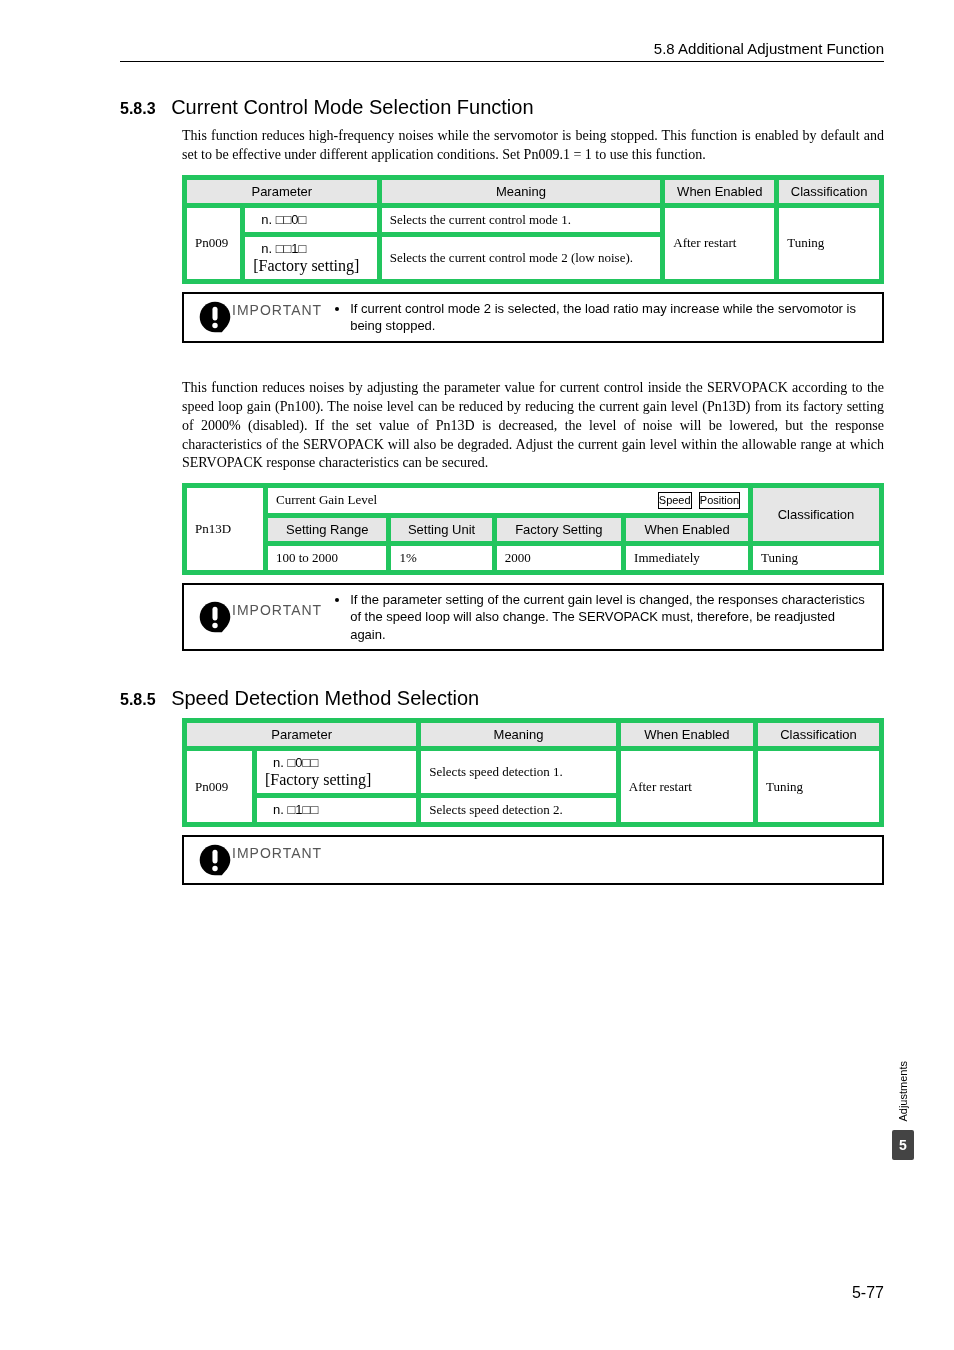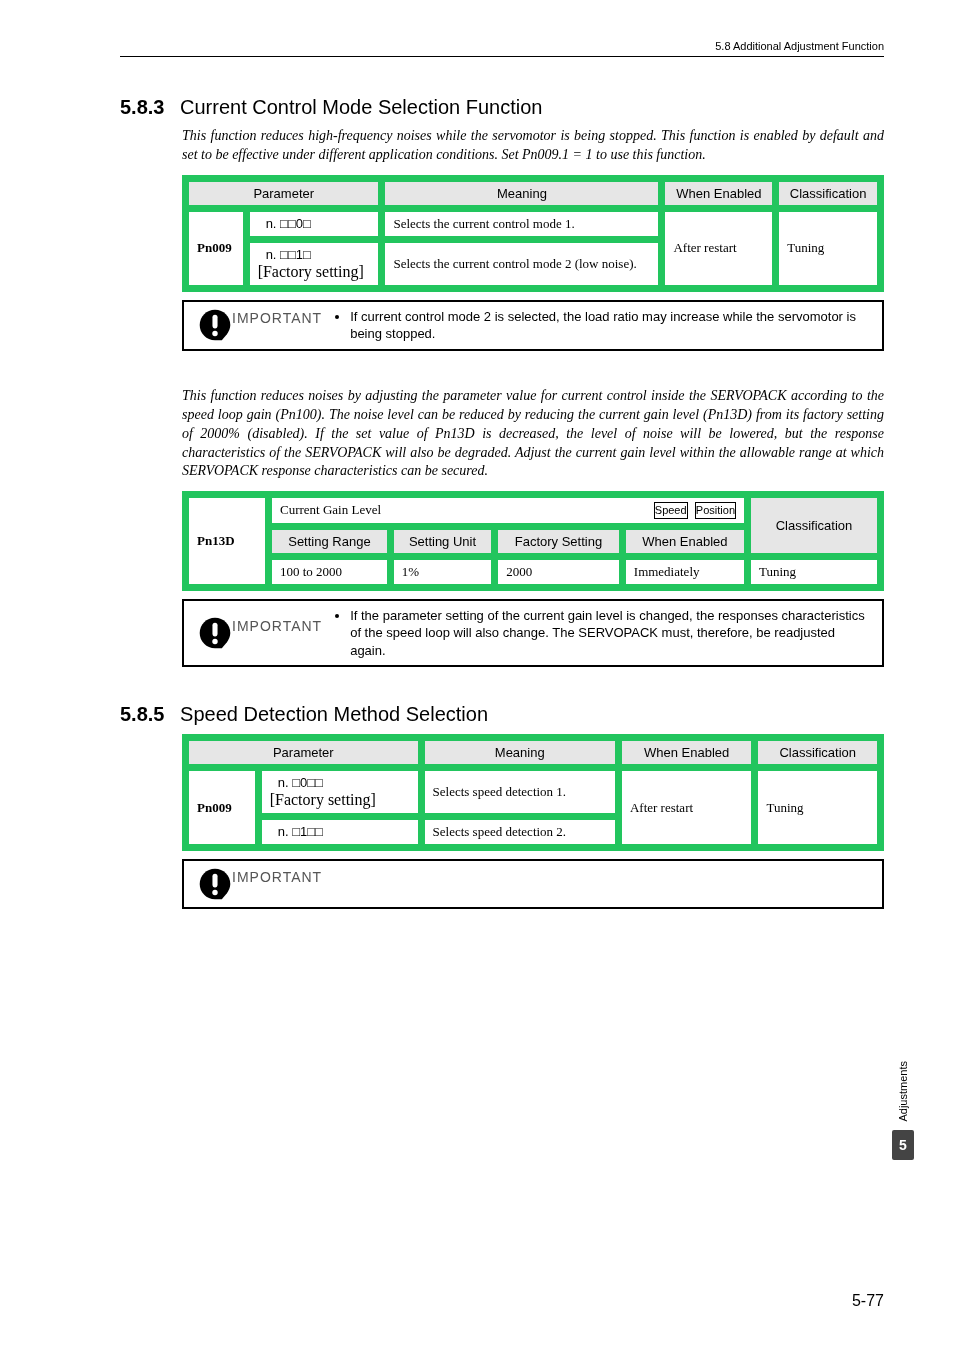--- a/index.html
+++ b/index.html
@@ -15,77 +15,76 @@
     box-sizing: border-box;
     padding: 60px 70px 40px 120px;
     position: relative;
     font-size: 14px;
   }
   .running-head {
     position: absolute;
     top: 40px;
     right: 70px;
     font-family: Arial, Helvetica, sans-serif;
-    font-size: 11px;
+    font-size: 15px;
     text-align: right;
     border-bottom: 1px solid #000;
     width: 764px;
     padding-bottom: 4px;
   }
   h2.section-title {
     font-family: Arial, Helvetica, sans-serif;
     font-weight: normal;
     font-size: 20px;
     margin: 0 0 8px 0;
   }
   h2.section-title .num {
     font-weight: bold;
     font-family: Arial, Helvetica, sans-serif;
     margin-right: 10px;
-    font-size: 20px;
+    font-size: 16px;
   }
   .section {
     margin-top: 36px;
   }
   .section:first-of-type {
     margin-top: 60px;
   }
   .body-text {
     font-family: "Times New Roman", Times, serif;
     font-size: 14px;
     line-height: 1.35;
     margin: 0 0 10px 0;
     text-align: justify;
     padding-left: 62px;
-    font-style: italic;
   }
   table.param {
     border-collapse: collapse;
     width: 100%;
     margin-left: 0;
     font-size: 13px;
   }
   table.param th, table.param td {
-    border: 7px solid #22c55e;
+    border: 5px solid #22c55e;
     padding: 4px 8px;
     vertical-align: middle;
   }
   table.param th {
     background: #e6e6e6;
     font-family: Arial, Helvetica, sans-serif;
     font-weight: normal;
     text-align: center;
   }
   table.param td {
     font-family: "Times New Roman", Times, serif;
     text-align: left;
   }
   .param-id {
     font-family: Arial, Helvetica, sans-serif;
-    font-weight: bold;
+    font-weight: normal;
     text-align: left;
   }
   .center {
     text-align: right;
   }
   .table-wrap {
     padding-left: 62px;
   }
   .important-box {
     border: 2px solid #000;
@@ -168,21 +167,21 @@
     align-items: center;
     justify-content: center;
     font-family: Arial, Helvetica, sans-serif;
     font-weight: bold;
     font-size: 14px;
     border-radius: 2px;
   }
   .page-num {
     position: absolute;
     right: 70px;
-    bottom: 40px;
+    bottom: 48px;
     font-family: Arial, Helvetica, sans-serif;
     font-size: 16px;
   }
   .sub-factory {
     font-family: "Times New Roman", Times, serif;
     font-size: 16px;
   }
   .code {
     font-family: Arial, Helvetica, sans-serif;
     font-size: 13px;

